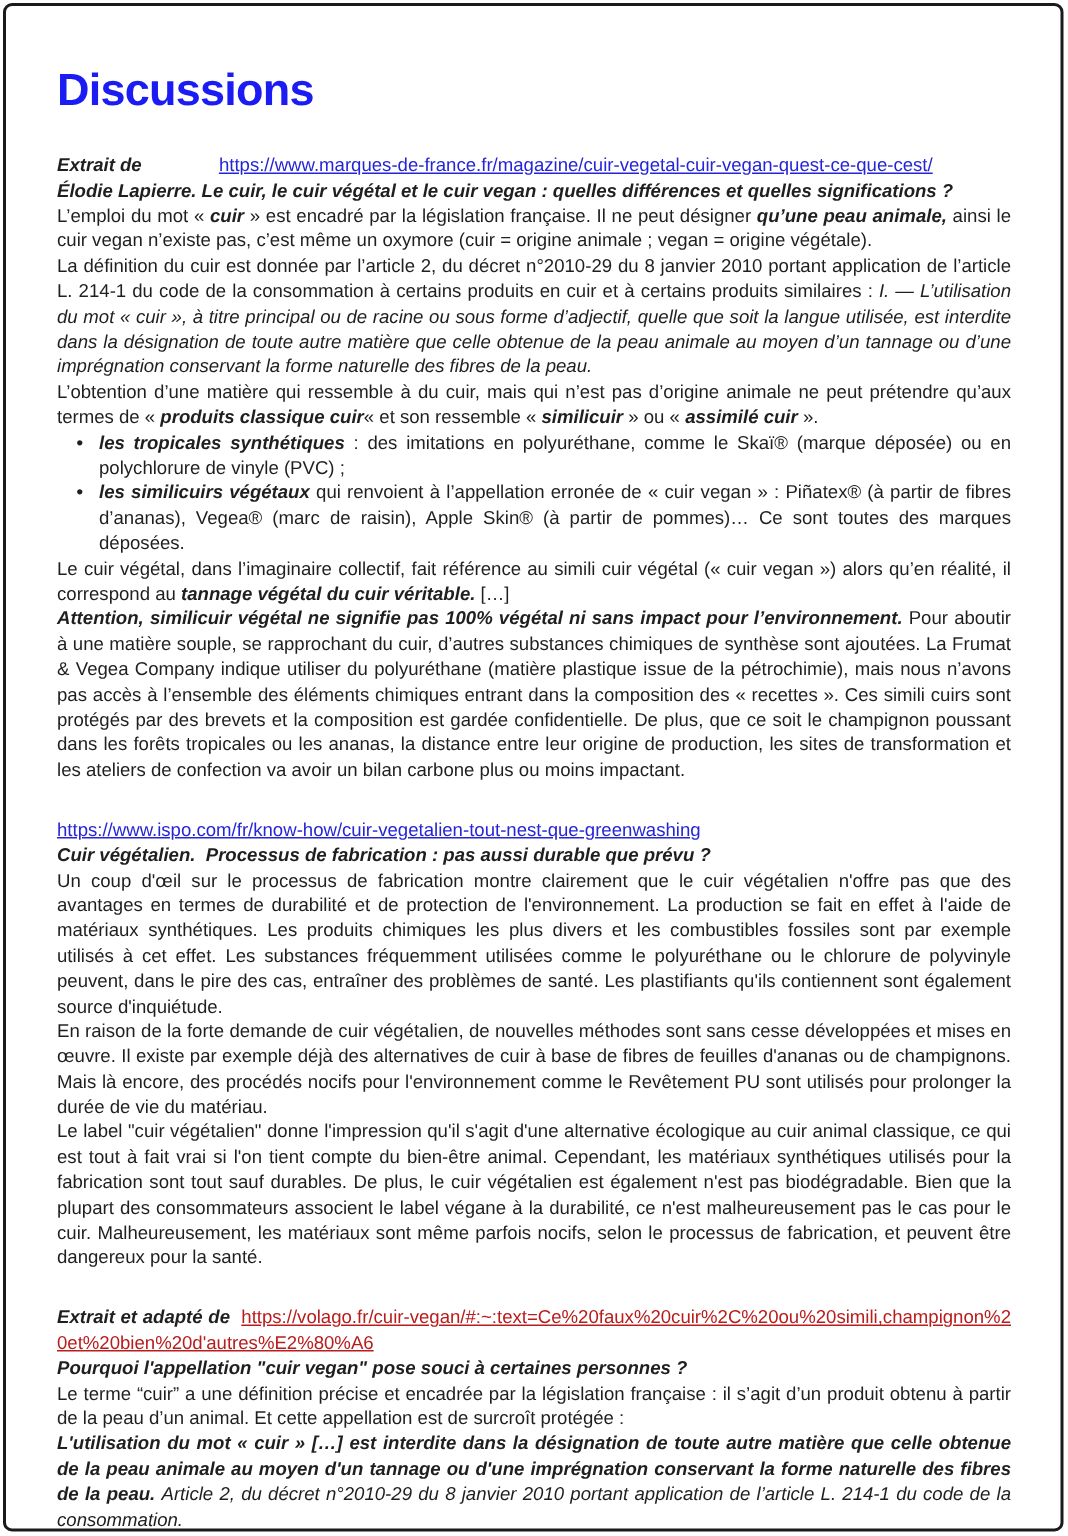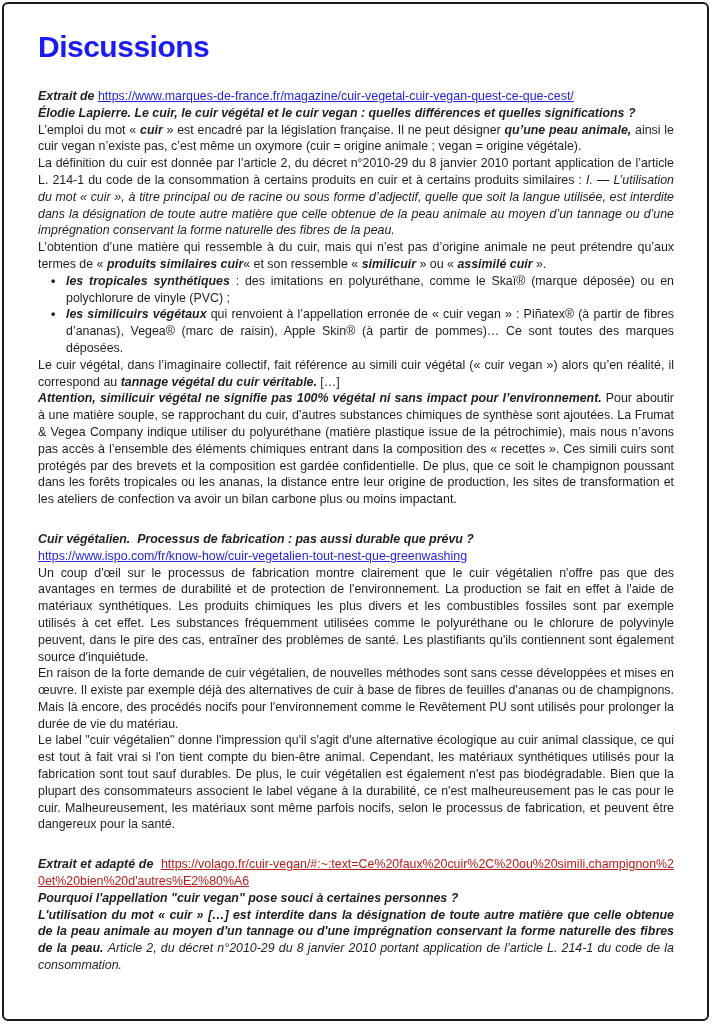--- a/index.html
+++ b/index.html
@@ -8,21 +8,21 @@
     background: #ffffff;
     font-family: "Liberation Sans", "DejaVu Sans", sans-serif;
   }
   .page {
     position: absolute;
     left: 2px; top: 2px; right: 3px; bottom: 3px;
     border: 2px solid #1a1a1a;
     border-radius: 6px;
     background: #ffffff;
     box-sizing: border-box;
-    padding: 26px 33px 10px 34px;
+    padding: 40px 33px 10px 34px;
     overflow: hidden;
   }
   .doc-title {
     font-size: 30px;
     font-weight: bold;
     letter-spacing: -0.5px;
     margin: 0 0 24px 0;
   }
   .body-text { color: #1f1f1f; }
   p.para {
@@ -52,33 +52,34 @@
     overflow-wrap: anywhere;
     word-break: break-all;
   }
 </style>
 </head>
 <body>
 
 <div class="page" style="border-color: rgb(26, 26, 26);">
   <h1 class="doc-title" style="color: rgb(27, 27, 243);">Discussions</h1>
   <div class="body-text">
-      <p class="para paragraph"><span class="b">Extrait de </span><a href="#" class="link" style="color: rgb(37, 37, 216);">https://www.marques-de-france.fr/magazine/cuir-vegetal-cuir-vegan-quest-ce-que-cest/</a></p>
+      <p class="para paragraph"><span class="b">Extrait de </span><a href="#" class="link" style="color: rgb(37, 37, 216); margin-left: 48px;">https://www.marques-de-france.fr/magazine/cuir-vegetal-cuir-vegan-quest-ce-que-cest/</a></p>
       <p class="para paragraph"><span class="b">Élodie Lapierre. </span><span class="b i">Le cuir, le cuir végétal et le cuir vegan : quelles différences et quelles significations ?</span></p>
       <p class="para paragraph"><span>L’emploi du mot « </span><span class="b">cuir</span><span> » est encadré par la législation française. Il ne peut désigner </span><span class="b">qu’une peau animale,</span><span> ainsi le cuir vegan n’existe pas, c’est même un oxymore (cuir = origine animale ; vegan = origine végétale).</span></p>
       <p class="para paragraph"><span>La définition du cuir est donnée par l’article 2, du décret n°2010-29 du 8 janvier 2010 portant application de l’article L. 214-1 du code de la consommation à certains produits en cuir et à certains produits similaires : </span><span class="i">I. — L’utilisation du mot « cuir », à titre principal ou de racine ou sous forme d’adjectif, quelle que soit la langue utilisée, est interdite dans la désignation de toute autre matière que celle obtenue de la peau animale au moyen d’un tannage ou d’une imprégnation conservant la forme naturelle des fibres de la peau.</span></p>
-      <p class="para paragraph"><span>L’obtention d’une matière qui ressemble à du cuir, mais qui n’est pas d’origine animale ne peut prétendre qu’aux termes de « </span><span class="b">produits similaires cuir</span><span>« et son ressemble « </span><span class="b">similicuir</span><span> » ou « </span><span class="b">assimilé cuir</span><span> ».</span></p>
+      <p class="para paragraph"><span>L’obtention d’une matière qui ressemble à du cuir, mais qui n’est pas d’origine animale ne peut prétendre qu’aux termes de « </span><span class="b">produits classique cuir</span><span>« et son ressemble « </span><span class="b">similicuir</span><span> » ou « </span><span class="b">assimilé cuir</span><span> ».</span></p>
       <p class="para bullet"><span class="dot">•</span><span class="b">les tropicales synthétiques</span><span> : des imitations en polyuréthane, comme le Skaï® (marque déposée) ou en polychlorure de vinyle (PVC) ;</span></p>
       <p class="para bullet"><span class="dot">•</span><span class="b">les similicuirs végétaux</span><span> qui renvoient à l’appellation erronée de « cuir vegan » : Piñatex® (à partir de fibres d’ananas), Vegea® (marc de raisin), Apple Skin® (à partir de pommes)… Ce sont toutes des marques déposées.</span></p>
       <p class="para paragraph"><span>Le cuir végétal, dans l’imaginaire collectif, fait référence au simili cuir végétal (« cuir vegan ») alors qu’en réalité, il correspond au </span><span class="b">tannage végétal du cuir véritable.</span><span> […]</span></p>
       <p class="para paragraph"><span class="b">Attention, similicuir végétal ne signifie pas 100% végétal ni sans impact pour l’environnement.</span><span> Pour aboutir à une matière souple, se rapprochant du cuir, d’autres substances chimiques de synthèse sont ajoutées. La Frumat &amp; Vegea Company indique utiliser du polyuréthane (matière plastique issue de la pétrochimie), mais nous n’avons pas accès à l’ensemble des éléments chimiques entrant dans la composition des « recettes ». Ces simili cuirs sont protégés par des brevets et la composition est gardée confidentielle. De plus, que ce soit le champignon poussant dans les forêts tropicales ou les ananas, la distance entre leur origine de production, les sites de transformation et les ateliers de confection va avoir un bilan carbone plus ou moins impactant.</span></p>
       <div class="spacer"></div>
+      <p class="para paragraph"><a href="#" class="link" style="color: rgb(37, 37, 216);">https://www.ispo.com/fr/know-how/cuir-vegetalien-tout-nest-que-greenwashing</a></p>
       <p class="para heading"><span class="b">Cuir végétalien.&nbsp; Processus de fabrication : pas aussi durable que prévu ?</span></p>
-      <p class="para paragraph"><a href="#" class="link" style="color: rgb(37, 37, 216);">https://www.ispo.com/fr/know-how/cuir-vegetalien-tout-nest-que-greenwashing</a></p>
       <p class="para paragraph"><span>Un coup d'œil sur le processus de fabrication montre clairement que le cuir végétalien n'offre pas que des avantages en termes de durabilité et de protection de l'environnement. La production se fait en effet à l'aide de matériaux synthétiques. Les produits chimiques les plus divers et les combustibles fossiles sont par exemple utilisés à cet effet. Les substances fréquemment utilisées comme le polyuréthane ou le chlorure de polyvinyle peuvent, dans le pire des cas, entraîner des problèmes de santé. Les plastifiants qu'ils contiennent sont également source d'inquiétude.</span></p>
       <p class="para paragraph"><span>En raison de la forte demande de cuir végétalien, de nouvelles méthodes sont sans cesse développées et mises en œuvre. Il existe par exemple déjà des alternatives de cuir à base de fibres de feuilles d'ananas ou de champignons. Mais là encore, des procédés nocifs pour l'environnement comme le Revêtement PU sont utilisés pour prolonger la durée de vie du matériau.</span></p>
       <p class="para paragraph"><span>Le label "cuir végétalien" donne l'impression qu'il s'agit d'une alternative écologique au cuir animal classique, ce qui est tout à fait vrai si l'on tient compte du bien-être animal. Cependant, les matériaux synthétiques utilisés pour la fabrication sont tout sauf durables. De plus, le cuir végétalien est également n'est pas biodégradable. Bien que la plupart des consommateurs associent le label végane à la durabilité, ce n'est malheureusement pas le cas pour le cuir. Malheureusement, les matériaux sont même parfois nocifs, selon le processus de fabrication, et peuvent être dangereux pour la santé.</span></p>
       <div class="spacer"></div>
       <p class="para paragraph"><span class="b">Extrait et adapté de &nbsp;</span><a href="#" class="link" style="color: #b91c1c;">https://volago.fr/cuir-vegan/#:~:text=Ce%20faux%20cuir%2C%20ou%20simili,champignon%20et%20bien%20d'autres%E2%80%A6</a></p>
       <p class="para heading"><span class="b">Pourquoi l'appellation "cuir vegan" pose souci à certaines personnes ?</span></p>
+      <p class="para paragraph"><span>Le terme “cuir” a une définition précise et encadrée par la législation française : il s’agit d’un produit obtenu à partir de la peau d’un animal. Et cette appellation est de surcroît protégée :</span></p>
       <p class="para quote"><span class="b i">L'utilisation du mot « cuir » […] est interdite dans la désignation de toute autre matière que celle obtenue de la peau animale au moyen d'un tannage ou d'une imprégnation conservant la forme naturelle des fibres de la peau. </span><span class="i">Article 2, du décret n°2010-29 du 8 janvier 2010 portant application de l’article L. 214-1 du code de la consommation.</span></p>
     </div>
 </div>
 
 </body></html>

